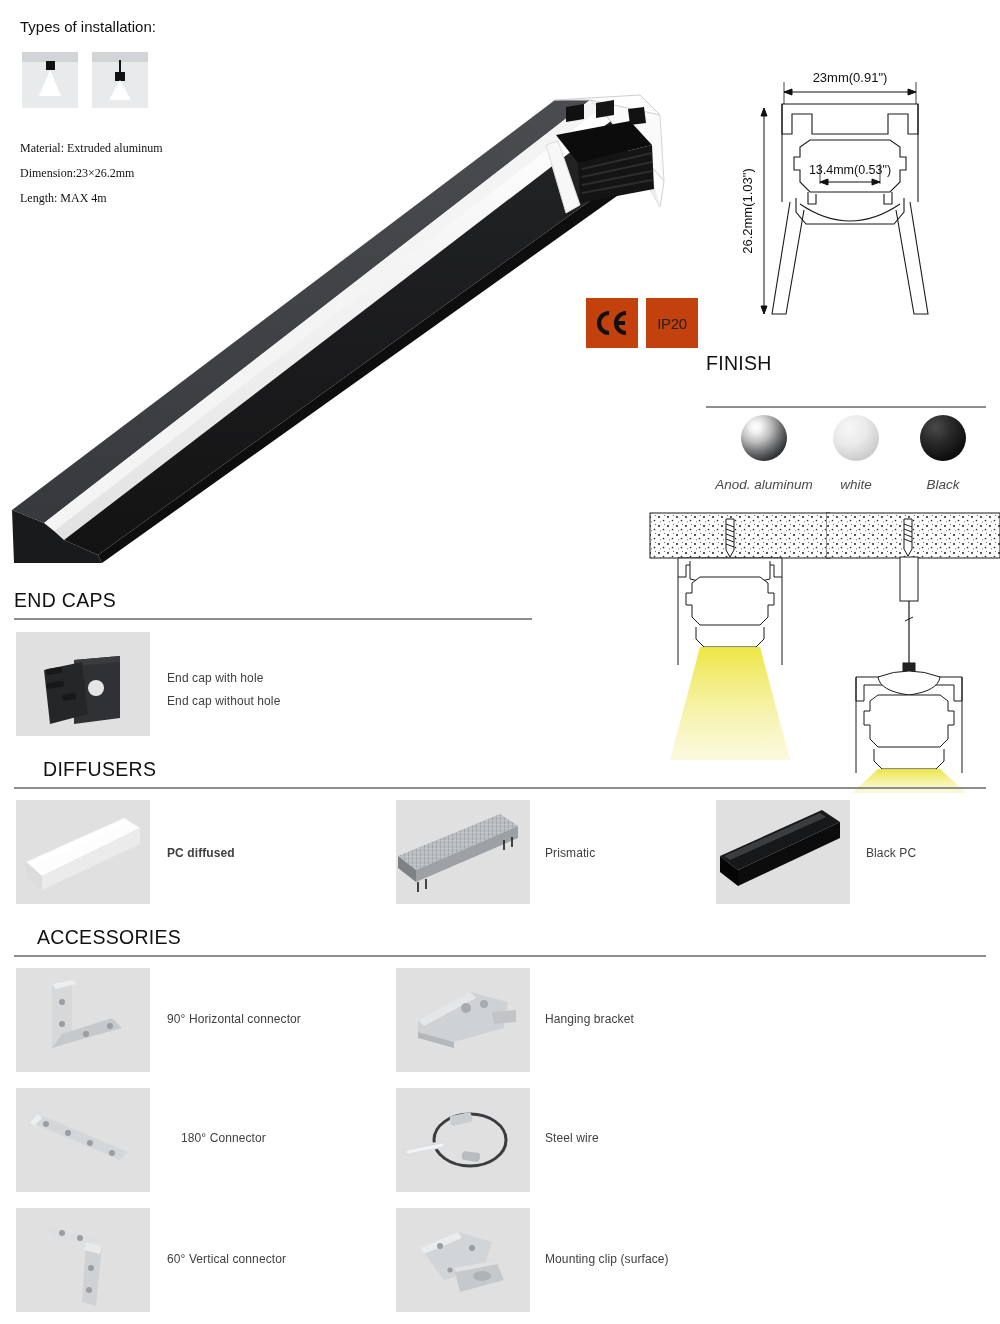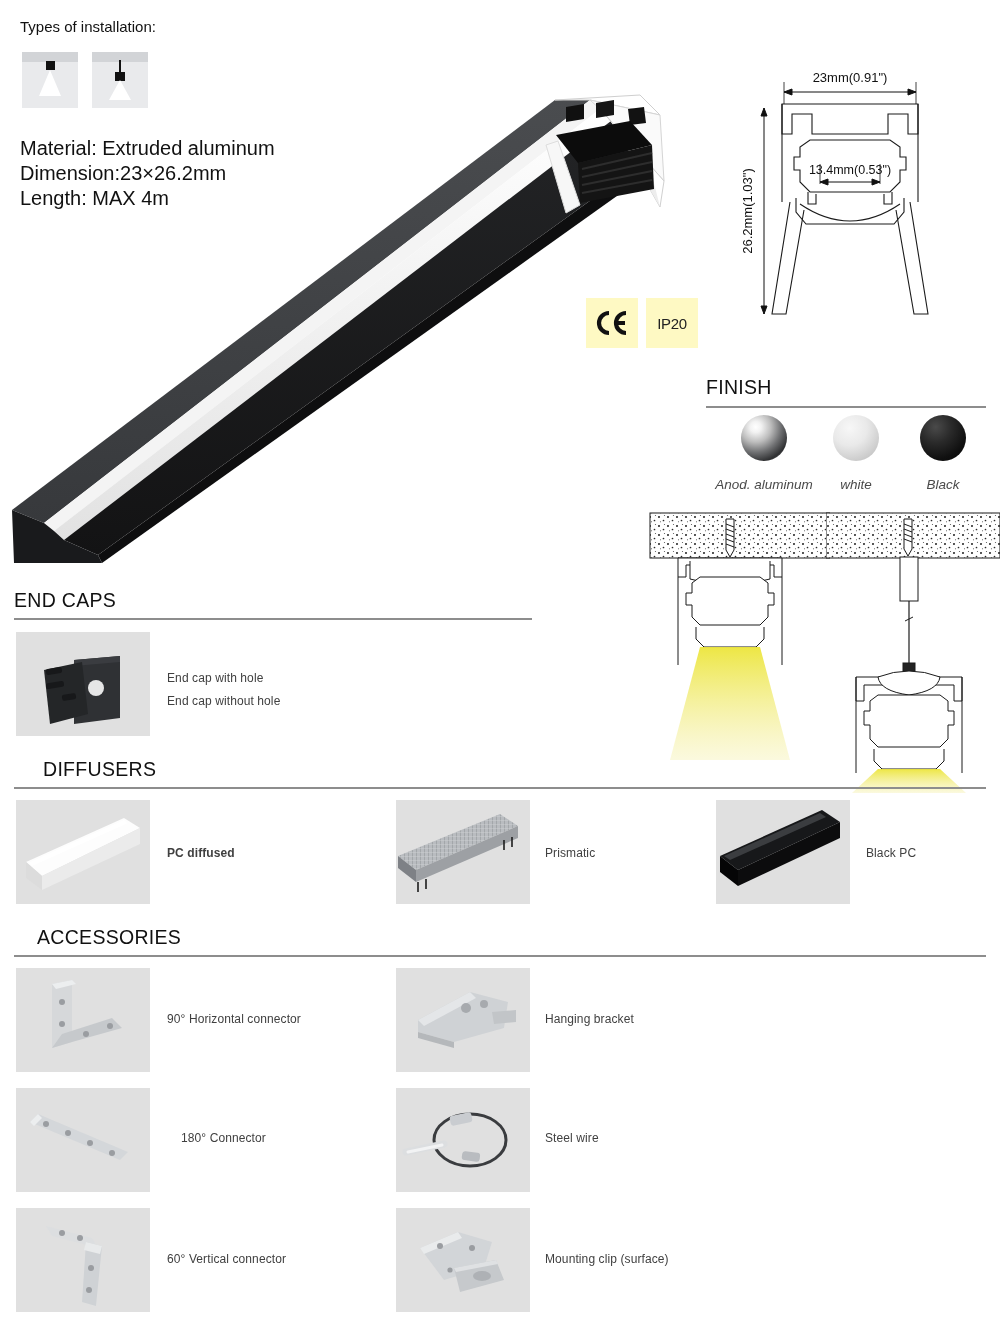--- a/index.html
+++ b/index.html
@@ -3,30 +3,30 @@
 <meta charset="utf-8">
 <style>
   html,body{margin:0;padding:0;background:#fff;}
   body{width:1000px;height:1324px;position:relative;overflow:hidden;
        font-family:"Liberation Sans",sans-serif;color:#1a1a1a;}
   .abs{position:absolute;}
   .tile{background:#e0e0e0;position:absolute;overflow:hidden;}
   .lbl{color:#404040;font-size:12px;letter-spacing:.1px;}
   .sec-h{font-size:19.5px;color:#111;letter-spacing:.3px;}
   .sec-rule{position:absolute;height:2px;background:#8d8d8d;}
-  .spec{font-size:20px;color:#111;line-height:25px;}
+  .spec{font-size:12px;color:#111;line-height:25px;font-family:Liberation Serif, serif;}
   .kicker{font-size:15px;color:#111;}
   
   .inst{width:56px;height:56px;background:#e9eaec;position:absolute;overflow:hidden;}
   .inst .ceil{position:absolute;left:0;top:0;width:100%;height:10px;background:#d2d4d7;}
   .inst .fix{position:absolute;background:#111;}
   .inst .cone{position:absolute;width:0;height:0;border-left:11px solid transparent;
               border-right:11px solid transparent;border-bottom:26px solid #fff;}
   
-  .badge{position:absolute;background:#fef9c3;display:flex;align-items:center;justify-content:center;}
+  .badge{position:absolute;background:#c2410c;display:flex;align-items:center;justify-content:center;}
   .ip{font-size:15px;color:#222;font-family:"Liberation Sans",sans-serif;letter-spacing:-.3px;}
   
   .sphere{position:absolute;width:46px;height:46px;border-radius:50%;}
   .s-anod{background:radial-gradient(circle at 32% 26%, #ffffff 0%, #f2f2f2 12%, #bdbdbd 33%,
           #6f7072 55%, #2f3032 76%, #7c7d7f 92%, #cfcfcf 100%);}
   .s-white{background:radial-gradient(circle at 36% 28%, #f7f7f7 0%, #e9e9e9 40%, #c9c9c9 78%, #bcbcbc 100%);}
   .s-black{background:radial-gradient(circle at 34% 26%, #4a4a4a 0%, #2a2a2a 35%, #101010 70%, #050505 100%);}
   .fin-cap{position:absolute;text-align:center;font-size:13.5px;color:#4a4a4a;font-style:italic;}
 </style>
 </head>
@@ -154,21 +154,21 @@
   <g stroke="#111" stroke-width="1" fill="#111">
     <line x1="120" y1="130" x2="180" y2="130"></line>
     <polygon points="120,130 128,127 128,133"></polygon>
     <polygon points="180,130 172,127 172,133"></polygon>
     <line x1="120" y1="112" x2="120" y2="132" stroke-width=".8"></line>
     <line x1="180" y1="112" x2="180" y2="132" stroke-width=".8"></line>
   </g>
   <text x="150" y="122" font-family="Liberation Sans, sans-serif" font-size="12.5" fill="#111" text-anchor="middle">13.4mm(0.53")</text>
 </svg>
 
-<div class="abs sec-h" style="left:706px;top:376px;text-align:center;">FINISH</div>
+<div class="abs sec-h" style="left:706px;top:352px;text-align:center;">FINISH</div>
 <div class="sec-rule" style="left:706px;top:406px;width:280px;height:1.5px;"></div>
 
 <div class="sphere s-anod" style="left:741px;top:415px;"></div>
 <div class="sphere s-white" style="left:833px;top:415px;"></div>
 <div class="sphere s-black" style="left:920px;top:415px;"></div>
 
 <div class="fin-cap" style="left:696px;top:477px;width:136px;">Anod. aluminum</div>
 <div class="fin-cap" style="left:816px;top:477px;width:80px;">white</div>
 <div class="fin-cap" style="left:905px;top:477px;width:76px;">Black</div>
 

